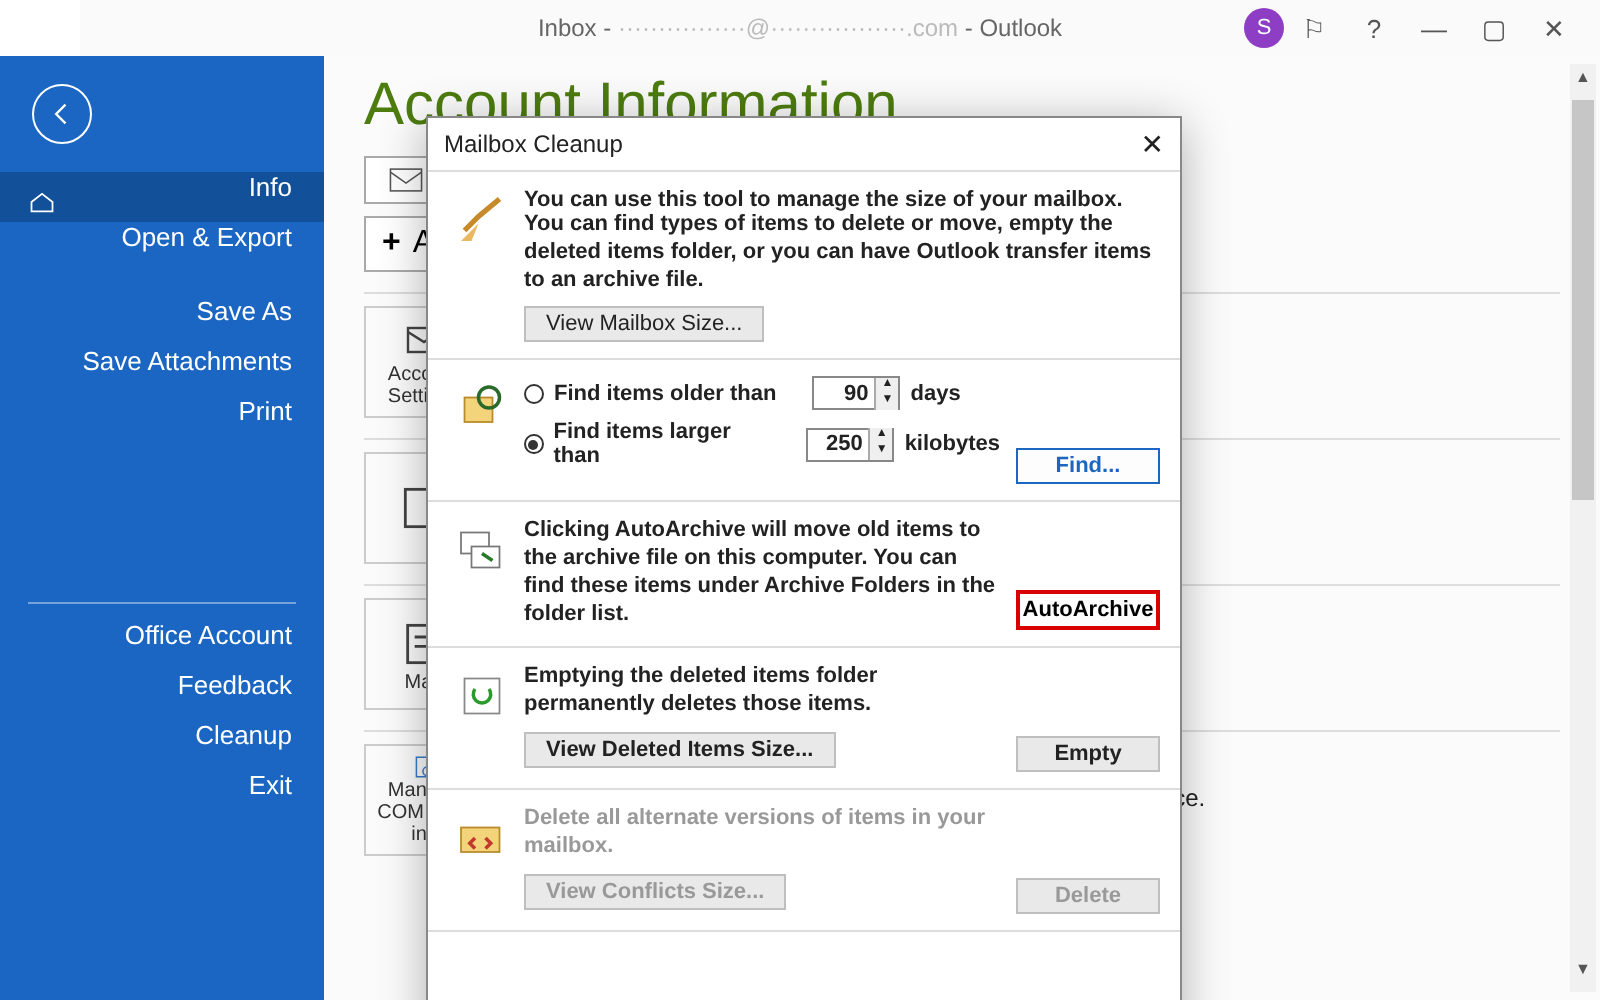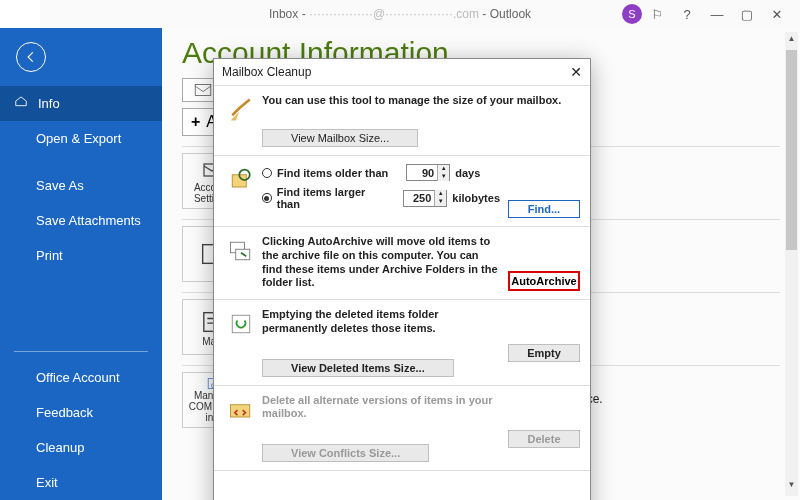--- a/index.html
+++ b/index.html
@@ -9,21 +9,21 @@
   
   .titlebar { height: 28px; background: #fafafa; display: flex; align-items: center; font-size: 12px; color: #666; padding: 0 8px; margin-left: 40px; }
   .titlebar .spacer { flex: 1; }
   .titlebar .titletxt { position: absolute; left: 50%; transform: translateX(-50%); }
   .titlebar .sicon { width: 20px; height: 20px; border-radius: 50%; background: #8e3ec5; color: #fff; display: flex; align-items: center; justify-content: center; font-size: 11px; margin-left: 6px;}
   .titlebar .ctl { width: 30px; text-align: center; color: #555; font-size: 13px; }
   
   
   .nav { position: absolute; left: 0; top: 28px; bottom: 0; width: 162px; background: #1a66c2; color: #fff; font-size: 13px; }
   .nav .back { width: 30px; height: 30px; border: 1.5px solid #fff; border-radius: 50%; margin: 14px 0 14px 16px; display: flex; align-items: center; justify-content: center; font-size: 15px; }
-  .nav .item { padding: 10px 16px 10px 36px; position: relative; }
+  .nav .item { padding: 0 16px 10px 36px; position: relative; text-align: right; }
   .nav .item.hasicon { padding-left: 38px; }
   .nav .item.active { background: #12509a; }
   .nav .sep { height: 0; border-top: 1px solid rgba(255,255,255,0.4); margin: 8px 14px; }
   .nav .infoicon { position: absolute; left: 14px; top: 9px; width: 14px; height: 12px; }
   
   
   .main { position: absolute; left: 162px; top: 28px; right: 0; bottom: 0; background: #fbfbfb; padding: 8px 20px; }
   .main h1 { font-weight: 300; font-size: 30px; color: #4d7c0f; margin-bottom: 8px; }
   .main .scrollbar { position: absolute; right: 2px; top: 4px; bottom: 4px; width: 13px; background: #f1f1f1; }
   .main .thumb { position: absolute; left: 1px; right: 1px; top: 18px; height: 200px; background: #c6c6c6; }
@@ -43,21 +43,21 @@
   
   
   .dlg { position: absolute; left: 213px; top: 58px; width: 378px; background: #fff; border: 1px solid #888; box-shadow: 0 4px 22px rgba(0,0,0,0.3); font-size: 11px; color: #222; }
   .dlg .dlg-title { height: 26px; display:flex; align-items:center; padding: 0 8px; font-size: 12px;}
   .dlg .dlg-title .x { margin-left:auto; font-size:14px; }
   .dlg .section { display: flex; gap: 4px; padding: 8px 10px; border-top: 1px solid #ddd; }
   .dlg .section:first-of-type { border-top: none; }
   .dlg .sicon-col { width: 34px; min-width:34px; display:flex; align-items:flex-start; justify-content:center; padding-top:2px;}
   .dlg .sicon-col svg, .dlg .sicon-col .ibox { width: 28px; height: 28px; }
   .dlg .scontent { flex:1; }
-  .dlg .greybtn { display:inline-block; background:#e9e9e9; border:1px solid #bfbfbf; padding: 2px 28px; font-size: 11px; margin-top: 23px; }
+  .dlg .greybtn { display:inline-block; background:#e9e9e9; border:1px solid #bfbfbf; padding: 2px 10px; font-size: 11px; margin-top: 6px; }
   .dlg .btn { background:#e9e9e9; border:1px solid #bfbfbf; padding: 2px 0; width: 72px; text-align:center; font-size: 11px; margin-top: 36px; }
   .dlg .btn.blue { border: 1.5px solid #1a66c2; color:#1a66c2; background:#fdfdfd;}
   .dlg .btn.highlight { border: 2px solid #d80000; color:#000; background:#fdfdfd;}
   .dlg .btn.disabled { color:#999; }
   .dlg .row2 { display:flex; align-items:flex-start; gap:6px;font-weight:bold;}
   .dlg .row2 .rcol { min-width: 74px; display:flex; flex-direction:column; gap:6px; align-items:flex-end;}
   .dlg .radio-row { display:flex; align-items:center; gap:5px; margin-bottom:5px;}
   .dlg .radiosym { width:10px; height:10px; border:1px solid #333; border-radius:50%; display:inline-flex; align-items:center; justify-content:center;}
   .dlg .radiosym.sel::after{content:""; width:5px; height:5px; background:#333; border-radius:50%;}
   .dlg .spin { display:inline-flex; align-items:center; border:1px solid #888; height:17px; background:#fff;}
@@ -196,20 +196,21 @@
 
     <div class="section">
       <div class="sicon-col">
         <svg viewBox="0 0 32 32">
             <path d="M6 22 L14 14 L26 4" stroke="#c78a2a" stroke-width="3" fill="none"></path>
             <path d="M4 28 L14 18 L10 28 Z" fill="#e8b95e"></path>
           </svg>
       </div>
       <div class="scontent">
         <div style="font-weight:600">You can use this tool to manage the size of your mailbox.</div>
+        <div style="font-weight:600; line-height:1.25">You can find types of items to delete or move, empty the deleted items folder, or you can have Outlook transfer items to an archive file.</div>
         <div class="greybtn">View Mailbox Size...</div>
       </div>
     </div>
 
     <div class="section">
       <div class="sicon-col">
         <svg viewBox="0 0 32 32">
             <rect x="6" y="10" width="16" height="14" fill="#f3d47a" stroke="#b78a2a"></rect>
             <circle cx="20" cy="10" r="6" fill="none" stroke="#2a6a2a" stroke-width="2"></circle>
           </svg>

